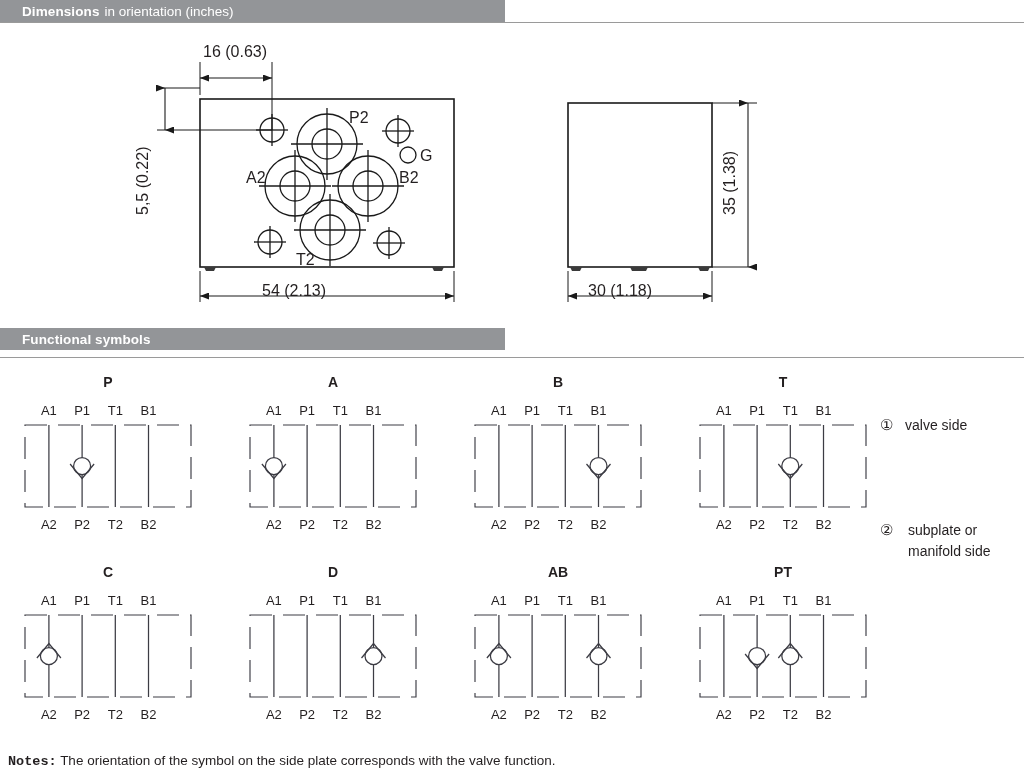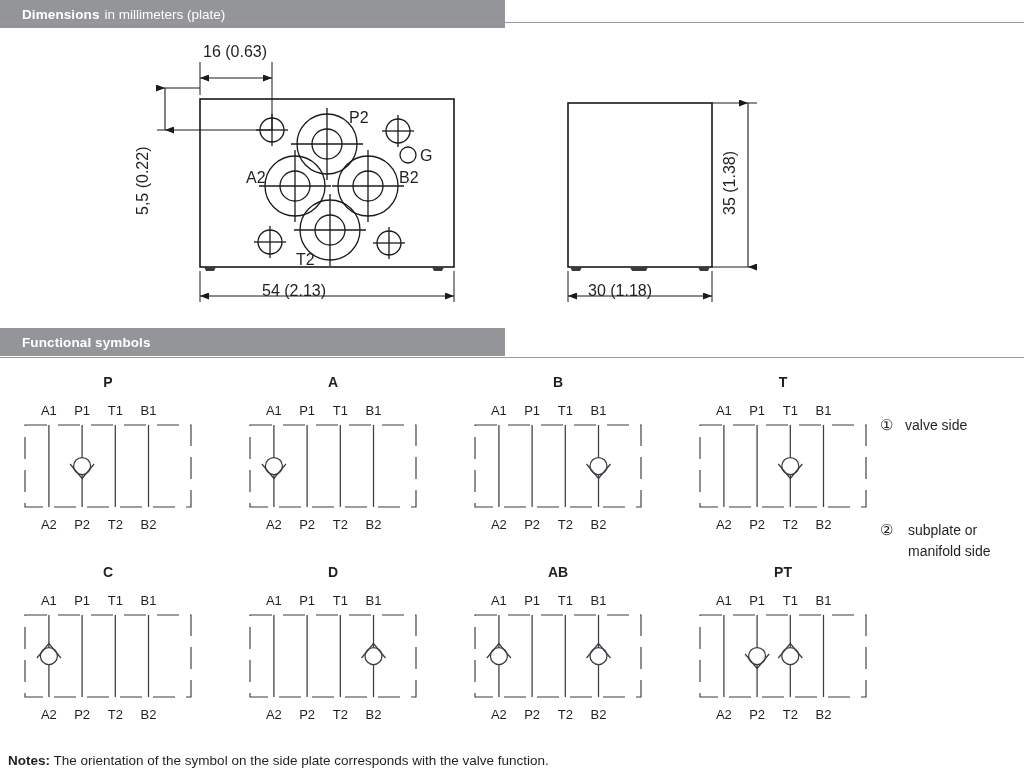--- a/index.html
+++ b/index.html
@@ -9,21 +9,21 @@
     background:#ffffff;
     font-family:"Liberation Sans", sans-serif;
     color:#231f20;
     position:relative;
     overflow:hidden;
     -webkit-font-smoothing:antialiased;
   }
 
   
   .sec-bar{
-    position:absolute;left:0;height:28px;width:505px;
+    position:absolute;left:0;height:22px;width:505px;
     background:#939598;
     display:flex;align-items:center;
   }
   .sec-bar .sec-title{
     color:#ffffff;font-size:13.5px;font-weight:bold;
     padding-left:22px;letter-spacing:0.1px;white-space:nowrap;
   }
   .sec-bar .sec-sub{
     color:#ffffff;font-size:13.5px;font-weight:normal;
     margin-left:5px;white-space:nowrap;
@@ -35,28 +35,28 @@
   .sec-rule.short{width:1024px;}
 
   
   .layer{position:absolute;left:0;top:0;}
 
   
   .notes{
     position:absolute;left:0;top:753px;width:1029px;
     font-size:13.5px;color:#231f20;white-space:nowrap;
   }
-  .notes b{font-weight:bold;}
+  .notes b{font-weight:bold;font-family:Liberation Mono, monospace;}
 </style>
 </head>
 <body>
 
 <div class="sec-bar" style="top:0px;">
   <span class="sec-title">Dimensions</span>
-  <span class="sec-sub">in millimeters (plate)</span>
+  <span class="sec-sub">in orientation (inches)</span>
 </div>
 <div class="sec-rule short" style="top:22px;"></div>
 
 <svg class="layer" width="1029" height="330" viewBox="0 0 1029 330">
   <defs>
     <marker id="ar-r" markerWidth="9" markerHeight="7" refX="9" refY="3.5" orient="auto" markerUnits="userSpaceOnUse">
       <path d="M0,0 L9,3.5 L0,7 z" fill="#1a1a1a"></path>
     </marker>
     <marker id="ar-l" markerWidth="9" markerHeight="7" refX="0" refY="3.5" orient="auto" markerUnits="userSpaceOnUse">
       <path d="M9,0 L0,3.5 L9,7 z" fill="#1a1a1a"></path>

